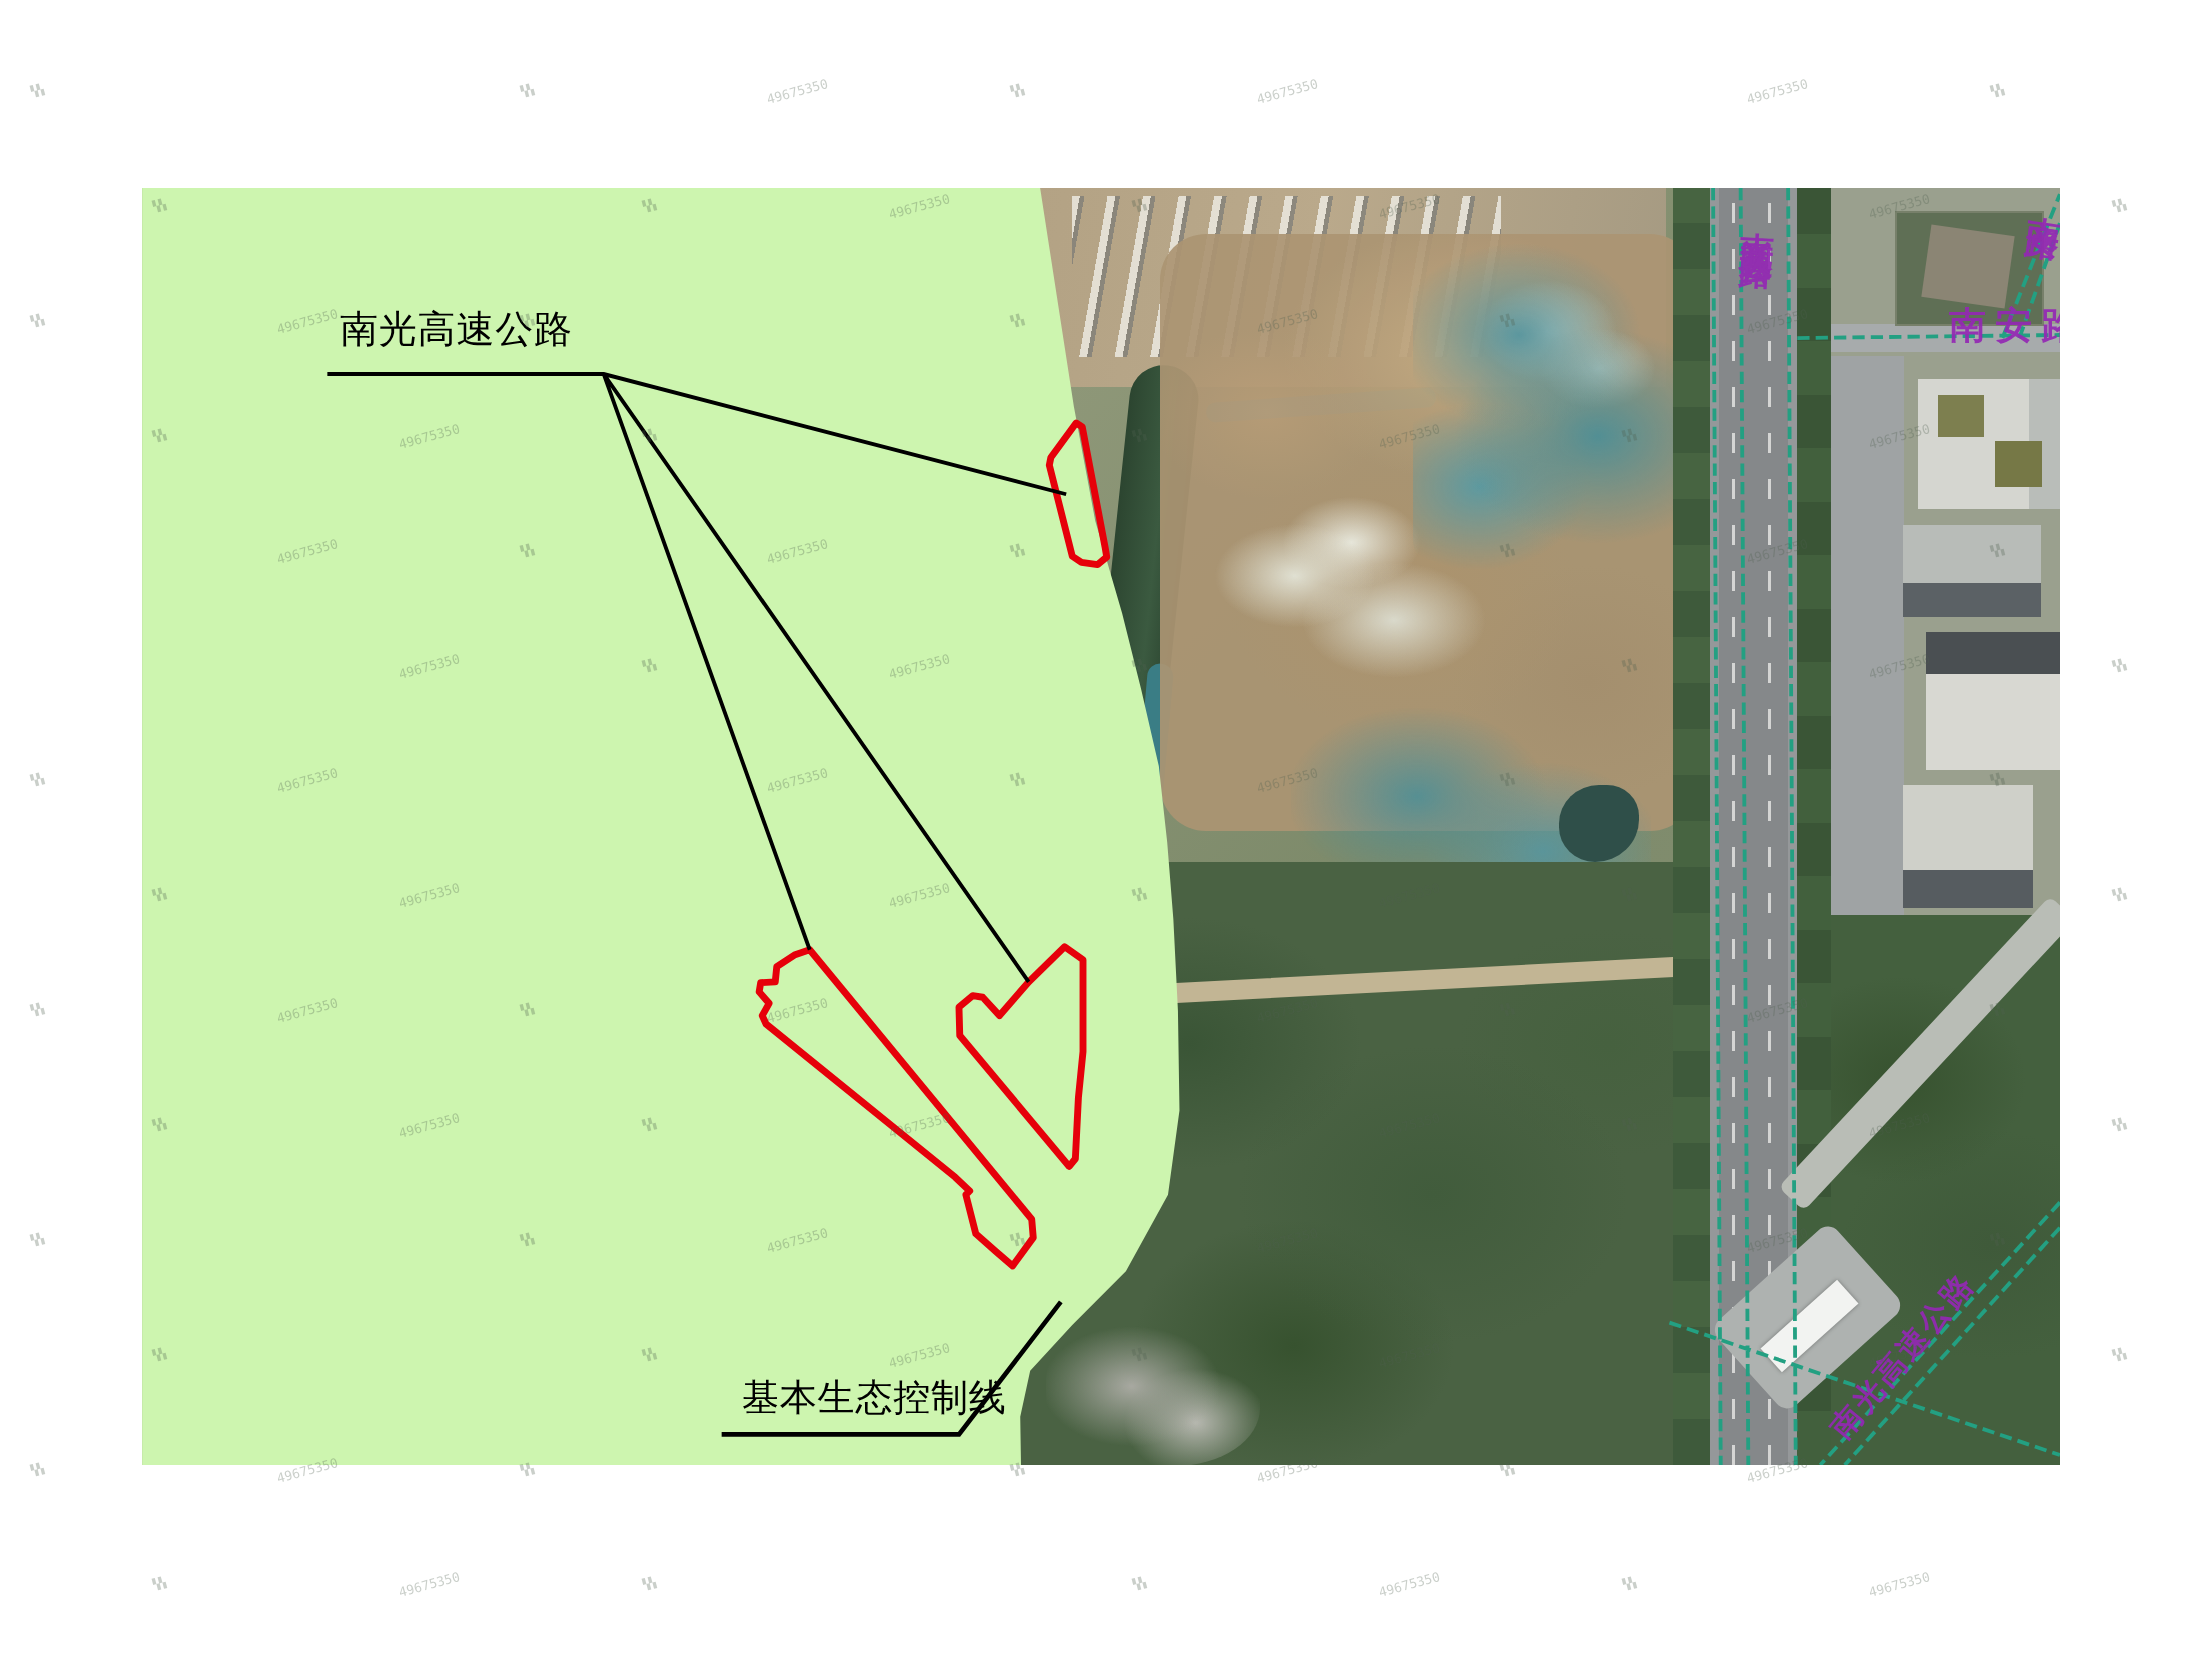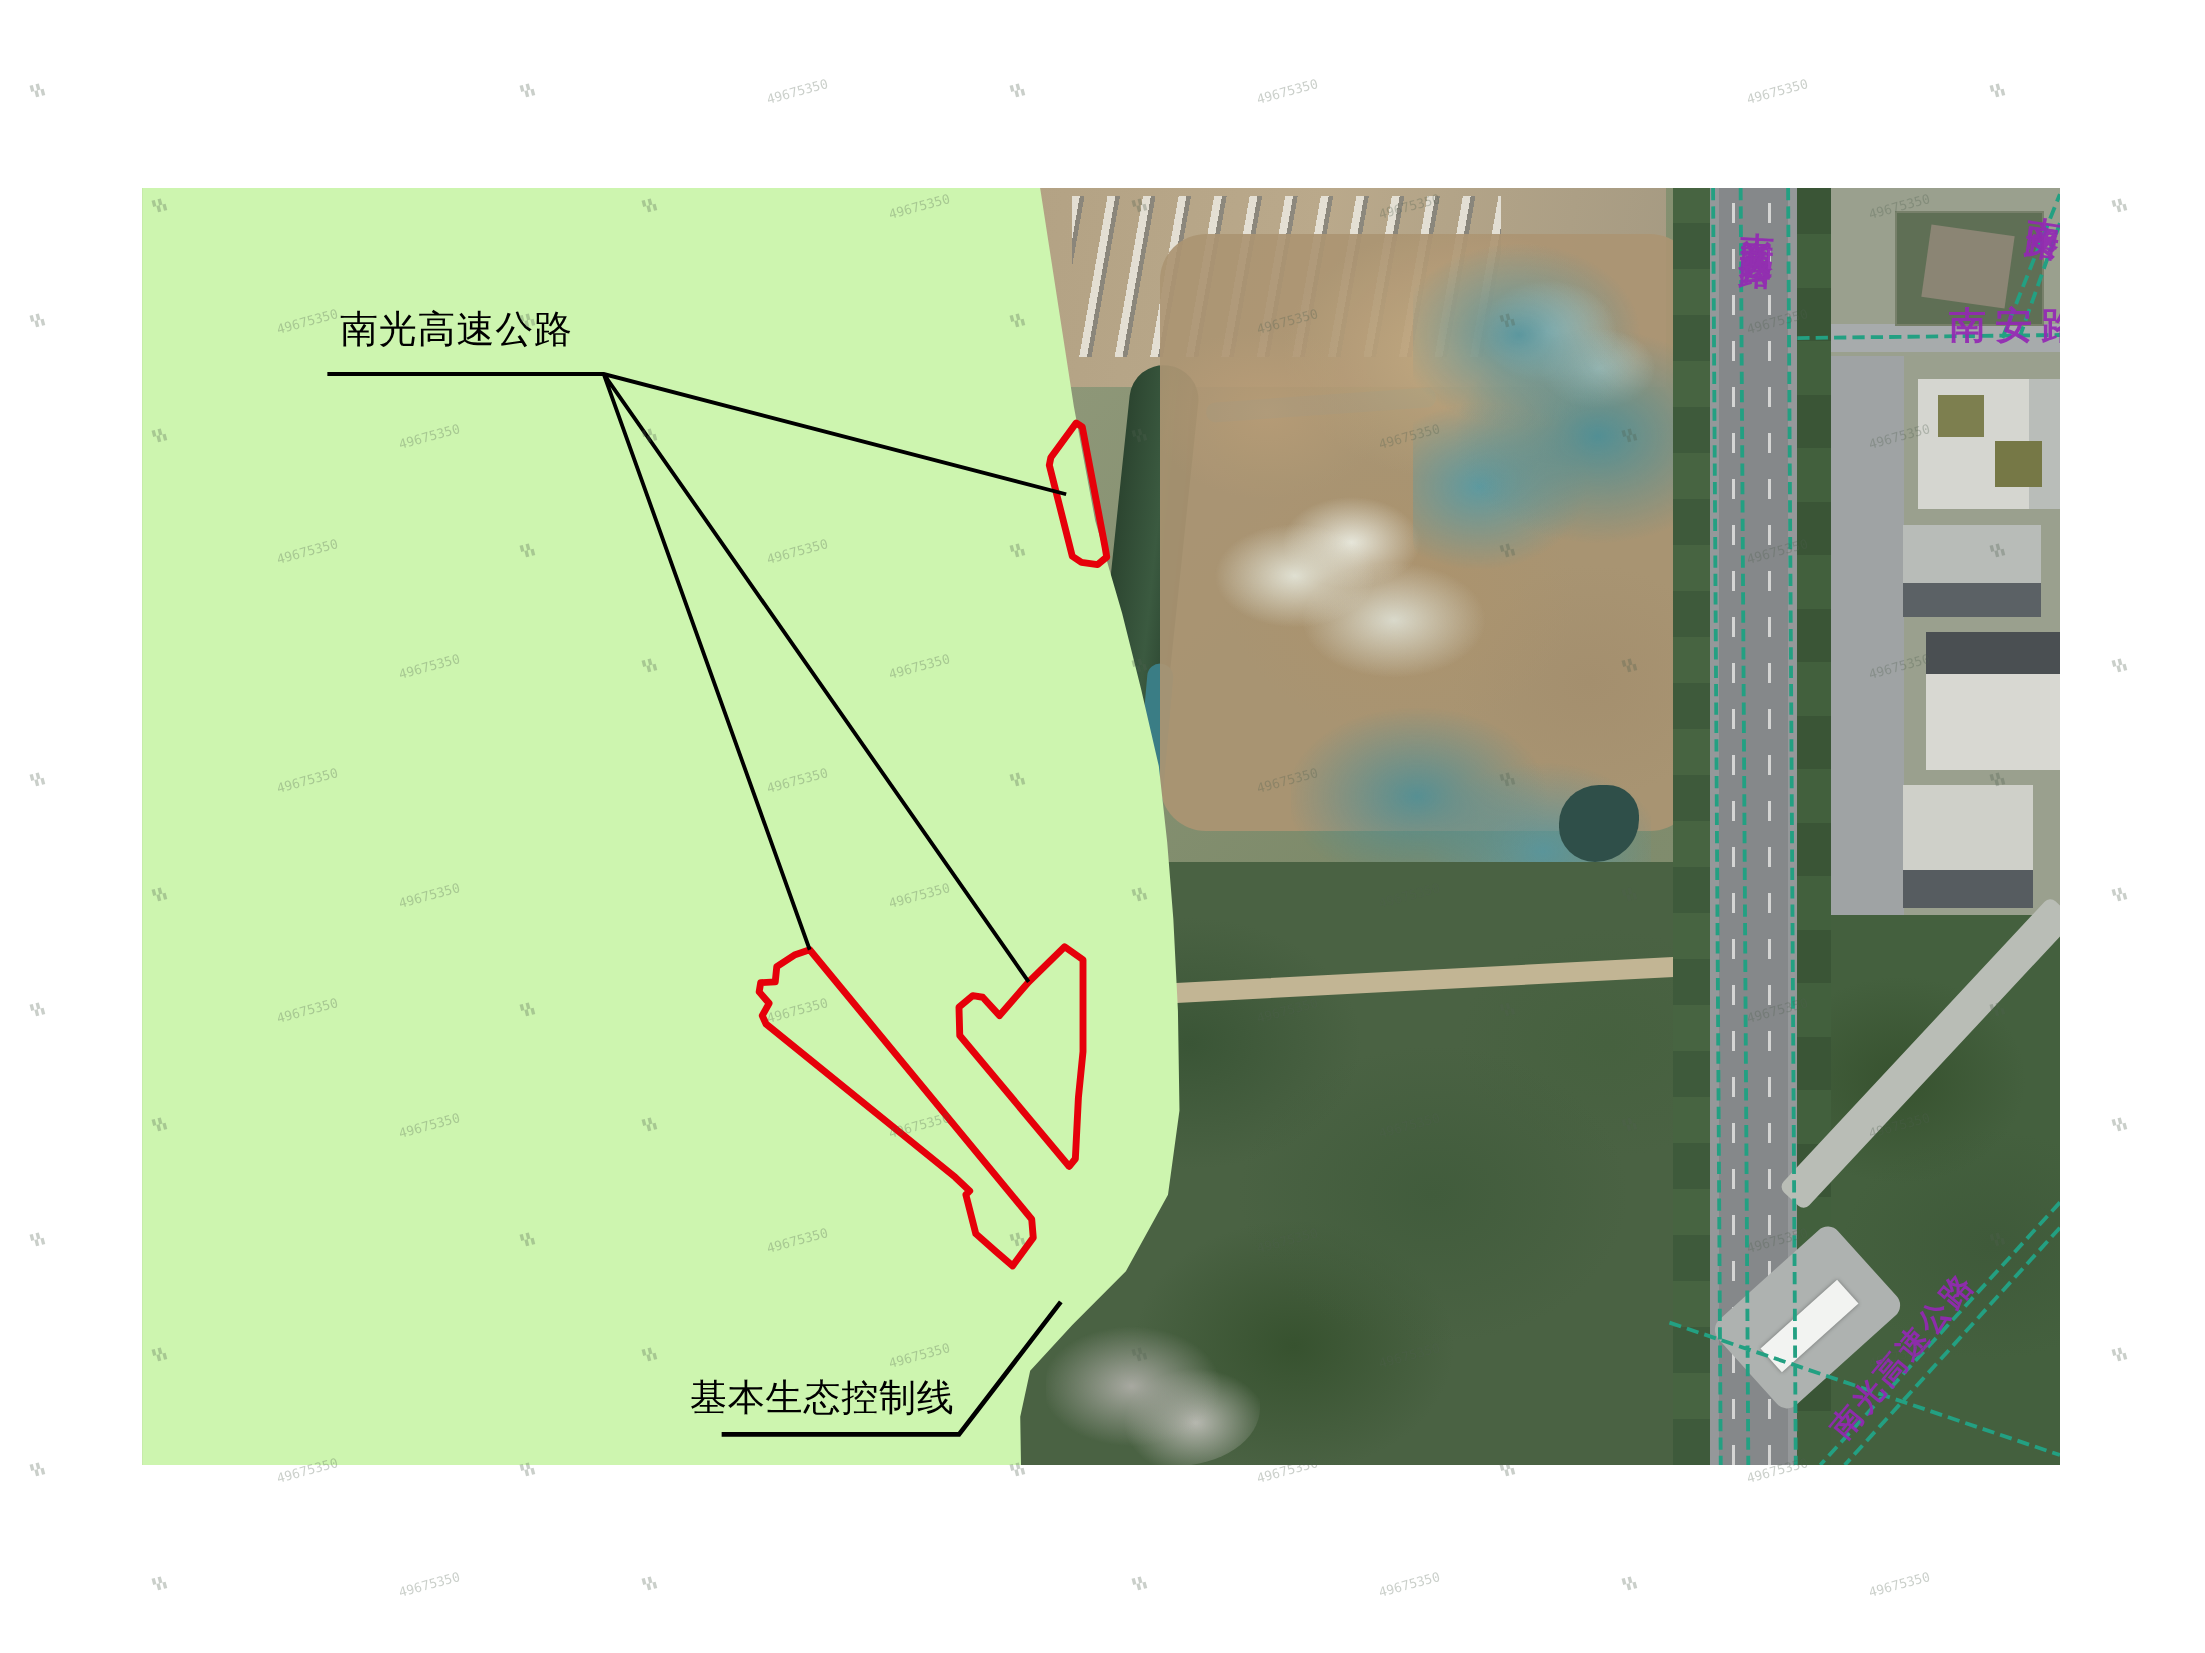--- a/index.html
+++ b/index.html
@@ -211,20 +211,20 @@
     <path fill="none" stroke="#23a082" stroke-width="5" stroke-dasharray="16 8" d="M2052,0 L2062,1668 M2088,0 L2098,1668 M2150,0 L2160,1668 M2162,196 L2505,192 M2430,196 L2505,8 M2452,196 L2505,46 M2505,1325 L2192,1668 M2505,1358 L2224,1668 M1995,1482 L2505,1655"></path>
     <path fill="#cdf5af" stroke="none" d="M0,0 L1173,0 L1200,175 L1217,285 L1245,435 L1280,555 L1305,655 L1328,755 L1339,855 L1347,955 L1353,1075 L1355,1205 L1340,1315 L1285,1415 L1215,1485 L1160,1545 L1147,1605 L1148,1668 L0,1668 Z"></path>
     <polygon fill="none" stroke="#e6000a" stroke-width="9" stroke-linejoin="round" points="1220,307 1228,312 1258,470 1260,482 1248,492 1227,489 1215,481 1185,362 1187,352"></polygon>
     <polygon fill="none" stroke="#e6000a" stroke-width="9" stroke-linejoin="round" points="872,995 1162,1347 1164,1371 1137,1408 1115,1389 1089,1366 1076,1315 1081,1310 1062,1292 815,1092 810,1081 819,1065 806,1050 808,1038 827,1037 829,1017 852,1002"></polygon>
     <polygon fill="none" stroke="#e6000a" stroke-width="9" stroke-linejoin="round" points="1205,991 1229,1008 1229,1128 1223,1188 1219,1268 1211,1278 1068,1107 1067,1070 1085,1055 1098,1057 1120,1081 1158,1037"></polygon>
     <path fill="none" stroke="#000000" stroke-width="5" d="M242,243 L603,243 L1207,400 M603,243 L872,995 M603,243 L1158,1037"></path>
     <path fill="none" stroke="#000000" stroke-width="6" d="M757,1628 L1067,1628 L1200,1455"></path>
   </svg>
 
   <div class="map-label" style="left:198px;top:116px;">南光高速公路</div>
-  <div class="map-label" style="left:548px;top:1185px;font-size:37px;">基本生态控制线</div>
+  <div class="map-label" style="left:600px;top:1185px;font-size:37px;">基本生态控制线</div>
 
   <div class="road-label road-vert" style="left:1594px;top:17px;font-size:34px;transform:rotate(3deg);">南光高速公路</div>
   <div class="road-label" style="left:1807px;top:113px;font-size:37px;letter-spacing:9.2px;">南安路</div>
   <div class="road-label road-vert" style="left:1884px;top:1.5px;font-size:34px;transform:rotate(8deg);">南安路</div>
   <div class="road-label" style="left:1695px;top:1225px;font-size:31px;letter-spacing:3.1px;transform:rotate(-50deg);transform-origin:0 50%;">南光高速公路</div>
 </div>
 
 
 </body></html>

